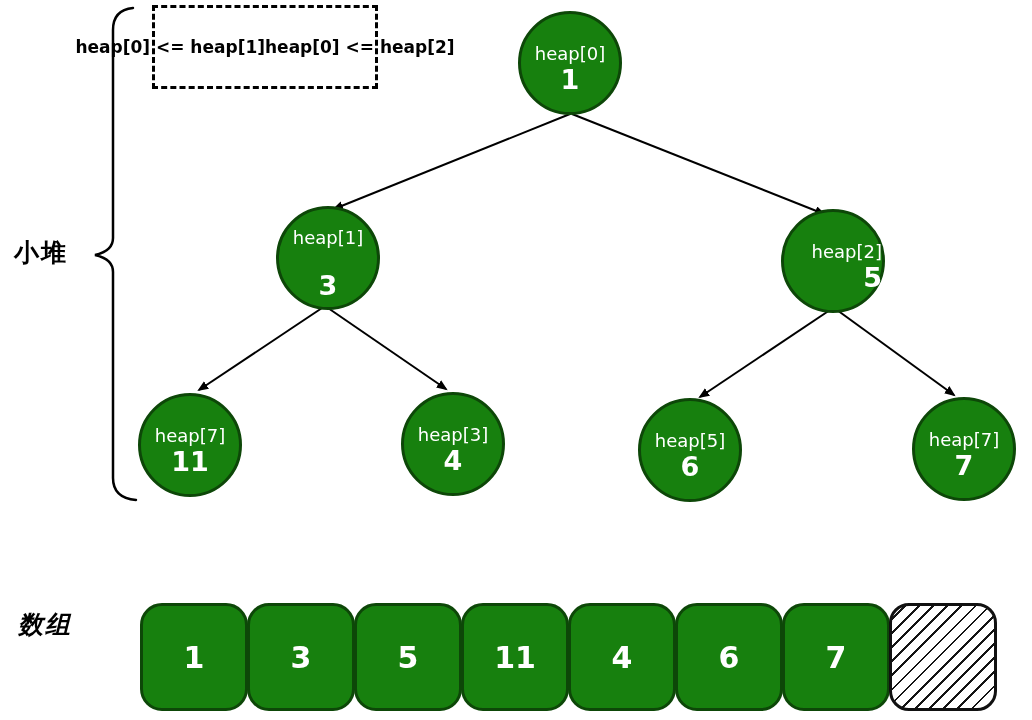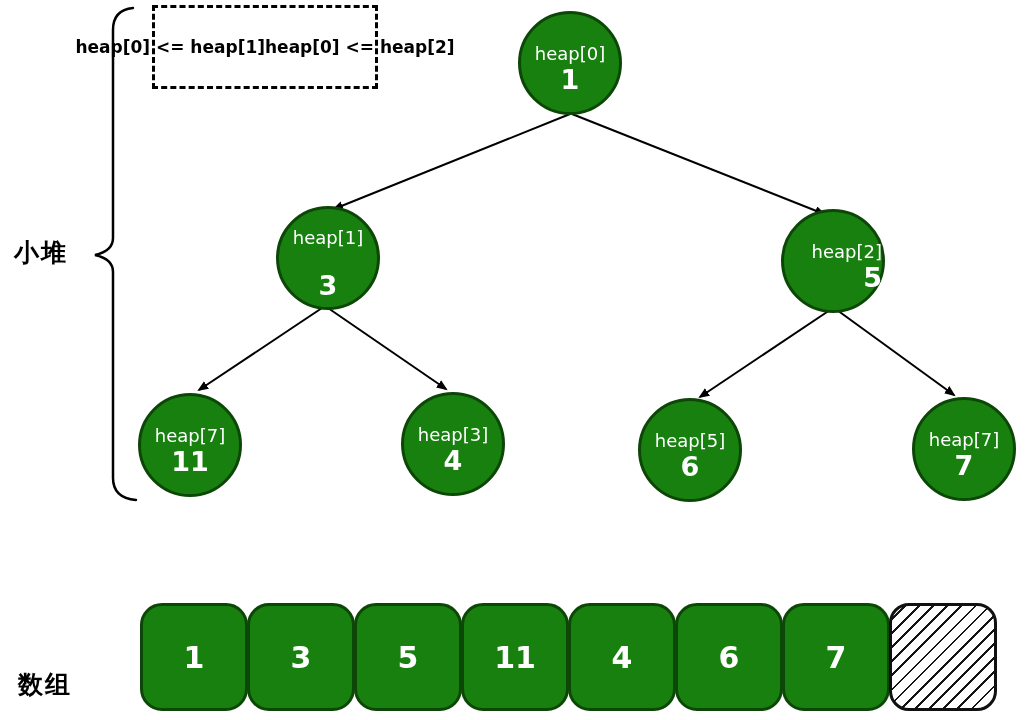--- a/index.html
+++ b/index.html
@@ -22,21 +22,21 @@
     font-weight:bold;font-size:17px;color:#000;line-height:1.45;
     white-space:nowrap;
   }
 
   
   .side-label{
     position:absolute;color:#000;font-size:25px;font-weight:bold;
     letter-spacing:2px;white-space:nowrap;
   }
   #label-tree{left:14px;top:236px;}
-  #label-array{left:18px;top:668px;}
+  #label-array{left:18px;top:608px;font-style:italic;}
 
   
   .node{
     position:absolute;width:104px;height:104px;border-radius:50%;
     background:#17800e;border:3px solid #0d4708;box-sizing:border-box;
     display:flex;flex-direction:column;justify-content:center;align-items:center;
     color:#fff;text-align:center;
   }
   .node .node-label{font-size:18px;font-weight:normal;line-height:1.1;margin-top:13px;}
   .node .node-value{font-size:27px;font-weight:bold;line-height:1.15;}

